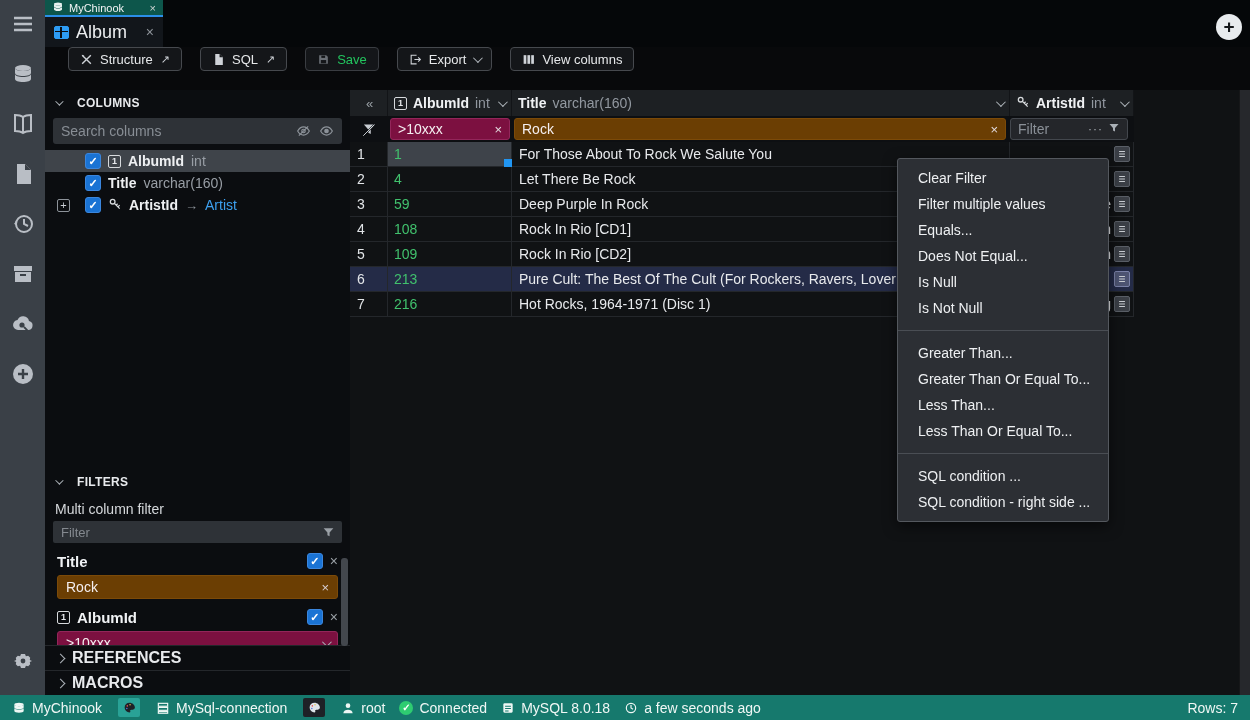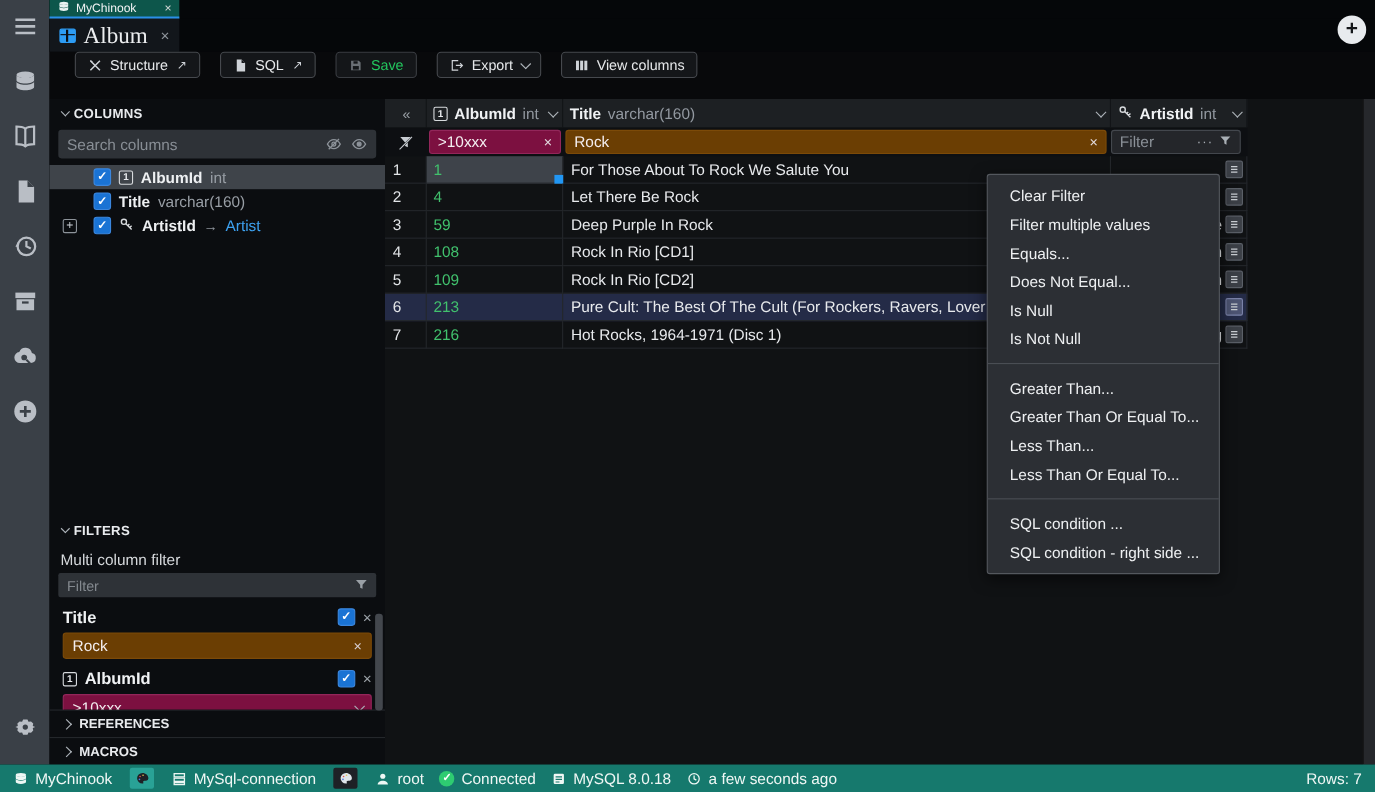--- a/index.html
+++ b/index.html
@@ -17,21 +17,21 @@
 
   
   .topbar { position:absolute; left:45px; top:0; width:1205px; height:90px; background:#08090b; }
   .dbtab-row { height:17px; background:#050709; display:flex; }
   .db-tab { width:118px; height:17px; background:#0d564b; display:flex; align-items:center; gap:5px;
             padding:0 7px; border-bottom:2px solid #2b8fe8; }
   .db-tab .lbl { font-size:11px; color:#f2f4f5; flex:1; white-space:nowrap; }
   .db-tab .x { font-size:11px; color:#cfd6d4; }
   .filetab-row { height:30px; background:#050709; display:flex; }
   .file-tab { width:118px; background:#12161b; display:flex; align-items:center; gap:7px; padding:0 9px; }
-  .file-tab .lbl { font-size:21px; color:#eceef0; flex:1;font-family:Liberation Serif, serif; }
+  .file-tab .lbl { font-size:18px; color:#eceef0; flex:1; }
   .file-tab .x { font-size:14px; color:#8d939a; }
   .tbl-icon { width:15px; height:13px; border:1.5px solid #2d9cf4; border-radius:2px; position:relative; background:#2d9cf4; }
   .tbl-icon:before { content:""; position:absolute; left:0; right:0; top:4px; height:1.5px; background:#0b0e12; }
   .tbl-icon:after  { content:""; position:absolute; top:0; bottom:0; left:5px; width:1.5px; background:#0b0e12; }
   .db-glyph svg { width:12px; height:12px; }
   .add-btn { position:absolute; right:8px; top:14px; width:26px; height:26px; border-radius:50%;
              background:#e8ebee; border:none; color:#14171a; font-size:19px; font-weight:bold;
              line-height:24px; text-align:center; }
 
   
@@ -43,21 +43,21 @@
   .tbtn.disabled { color:#22c55e; border-color:#3a3d42; }
   .tbtn.disabled .bicon { color:#6a6f75; }
   .ext { font-size:11px; color:#cfd3d8; margin-left:1px; }
   .chev { display:inline-block; width:7px; height:7px; border-right:1.5px solid #aeb4ba;
           border-bottom:1.5px solid #aeb4ba; transform:rotate(45deg) translateY(-2px); }
   .chev.right { transform:rotate(-45deg); }
 
   
   .sidebar { position:absolute; left:45px; top:90px; width:305px; height:605px; background:#0b0d10;
              display:flex; flex-direction:column; }
-  .sec-head { display:flex; align-items:center; gap:6px; padding:6px 10px 4px 10px;
+  .sec-head { display:flex; align-items:center; gap:16px; padding:6px 10px 4px 10px;
               font-size:12px; font-weight:bold; letter-spacing:.3px; color:#e8eaed; }
   .sec-head .chev { width:6px; height:6px; }
   .search-row { margin:4px 8px 6px 8px; position:relative; }
   .search-row input { width:100%; height:26px; background:#2e3237; border:none; border-radius:3px;
                       color:#c9ced3; font-size:14px; padding:0 48px 0 8px; }
   .search-row input::placeholder { color:#888e95; }
   .search-icons { position:absolute; right:8px; top:6px; display:flex; gap:8px; color:#8d939a; }
   .search-icons svg { width:15px; height:14px; }
   .col-row { height:22px; display:flex; align-items:center; gap:7px; padding-left:40px; font-size:14px; }
   .col-row.hl { background:#3f444a; }
@@ -85,21 +85,21 @@
   .flt-head .nm { font-weight:bold; font-size:15px; color:#f0f2f4; flex:1; display:flex; align-items:center; gap:7px; }
   .flt-head .x { color:#9aa0a6; font-size:14px; }
   .flt-input { margin:2px 12px 0 12px; height:24px; border-radius:3px; display:flex; align-items:center;
                padding:0 8px; font-size:14px; color:#f4eef0; position:relative; }
   .flt-input.orange { background:#6b3e03; border:1px solid #7c4a08; }
   .flt-input.red { background:#7c1040; border:1px solid #93265a; }
   .flt-input .val { flex:1; }
   .flt-input .x { color:#d8cfd4; font-size:13px; }
   .clipwrap { height:16px; overflow:hidden; }
   .list-sec { border-top:1px solid #24272b; height:25px; display:flex; align-items:center; gap:8px;
-              padding:0 12px; font-size:12px; font-weight:bold; }
+              padding:0 12px; font-size:16px; font-weight:bold; }
   .sb-scroll { position:absolute; right:2px; top:468px; width:7px; height:88px; background:#43474d; border-radius:3px; }
 
   
   .main { position:absolute; left:350px; top:90px; width:900px; height:605px; background:#101214; }
   .vscroll { position:absolute; right:0; top:0; width:11px; height:605px; background:#26282c; border-left:1px solid #161719; }
   .ghead { display:flex; height:26px; background:#1d2023; width:784px; }
   .ghead .hc { display:flex; align-items:center; gap:6px; padding:0 6px; border-right:1px solid #121417; font-size:14px; }
   .ghead .hc .hname { font-weight:bold; color:#f0f2f4; }
   .ghead .hc .htype { color:#9298a0; }
   .ghead .hc .chev { margin-left:auto; }

